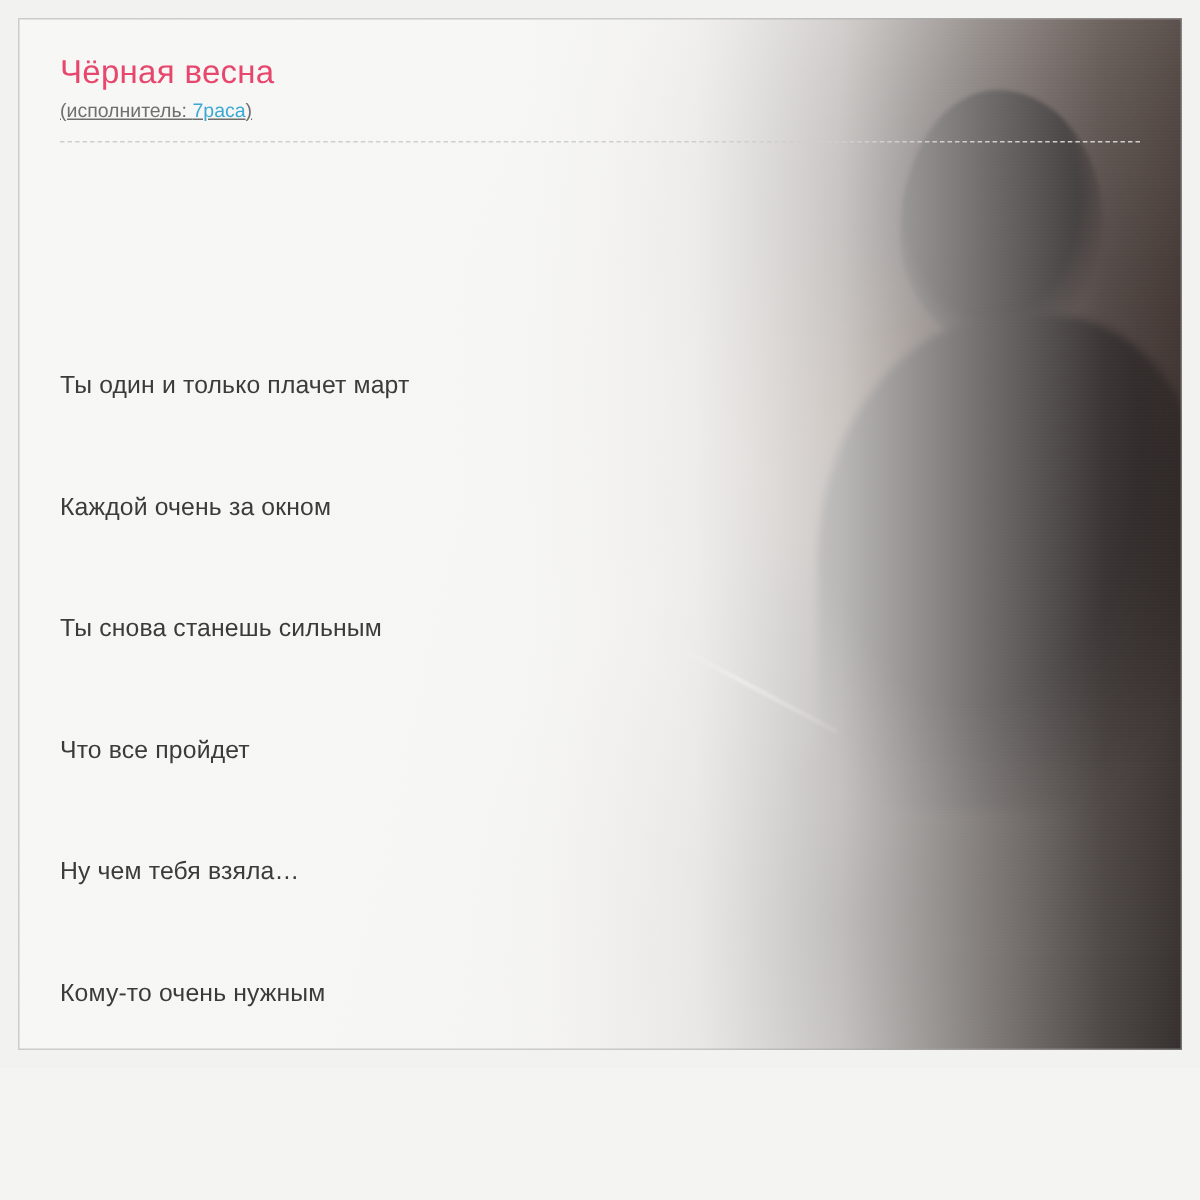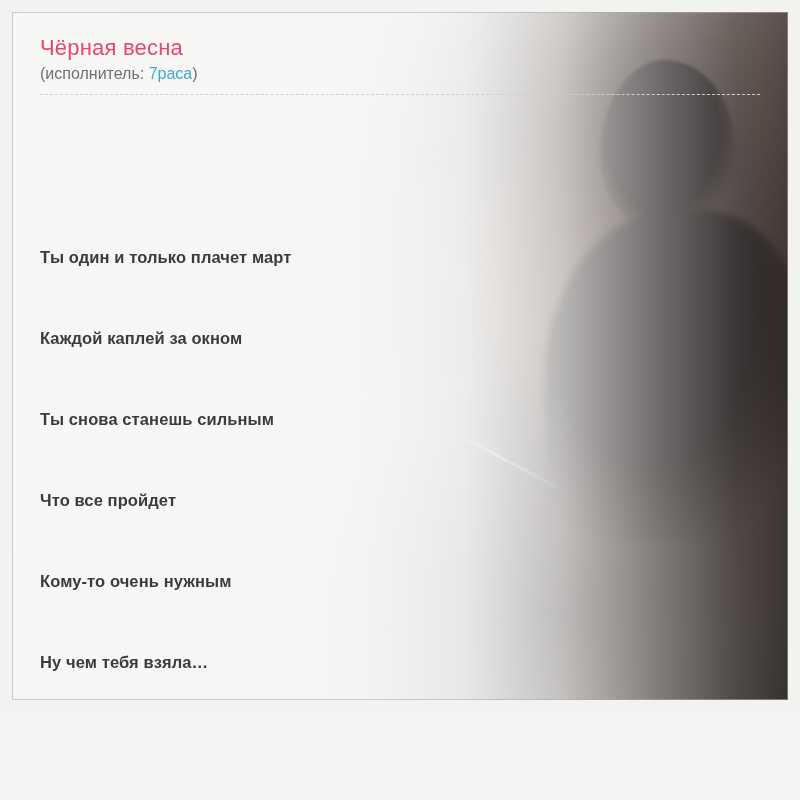--- a/index.html
+++ b/index.html
@@ -136,24 +136,25 @@
   #song-title {
     font-size: 22px;
     line-height: 28px;
     color: #e8476d;
     font-weight: normal;
     margin: 0 0 2px 0;
     letter-spacing: .2px;
   }
 
   #artist-line {
-    font-size: 16px;
+    font-size: 13px;
     line-height: 20px;
     color: #6f6f6f;
     margin: 0 0 10px 0;
+    text-decoration: underline;
   }
   #artist-link {
     color: #3ba9d4;
     text-decoration: none;
   }
 
   #divider {
     width: 720px;
     height: 0;
     border-top: 1px dashed #cfcfcd;
@@ -163,21 +164,21 @@
   }
 
   #lyrics {
     font-size: 16.5px;
     line-height: 27px;
     color: #3b3b3b;
     white-space: pre-wrap;
     letter-spacing: .1px;
   }
   .stanza { margin: 0 0 27px 0; }
-  .line { display: block; font-weight: bold; }
+  .line { display: block; }
 </style>
 </head>
 <body>
 
 <div id="page">
 
   <div id="photo-bg">
     <div id="warm-glow"></div>
     <div id="silhouette-head"></div>
     <div id="silhouette-body"></div>
@@ -193,25 +194,25 @@
     <h1 id="song-title">Чёрная весна</h1>
 
     <div id="artist-line"><span>(исполнитель: </span><a href="#" id="artist-link">7раса</a><span>)</span></div>
 
     <div id="divider"></div>
 
     <div id="lyrics">
 
       <p class="stanza">
         <span class="line">Ты один и только плачет март</span>
-        <span class="line">Каждой каплей за окном</span>
+        <span class="line">Каждой очень за окном</span>
         <span class="line">Ты снова станешь сильным</span>
         <span class="line">Что все пройдет</span>
+        <span class="line">Ну чем тебя взяла…</span>
         <span class="line">Кому-то очень нужным</span>
-        <span class="line">Ну чем тебя взяла…</span>
       </p>
 
       
 
       
 
       
 
     </div>
   </div>

